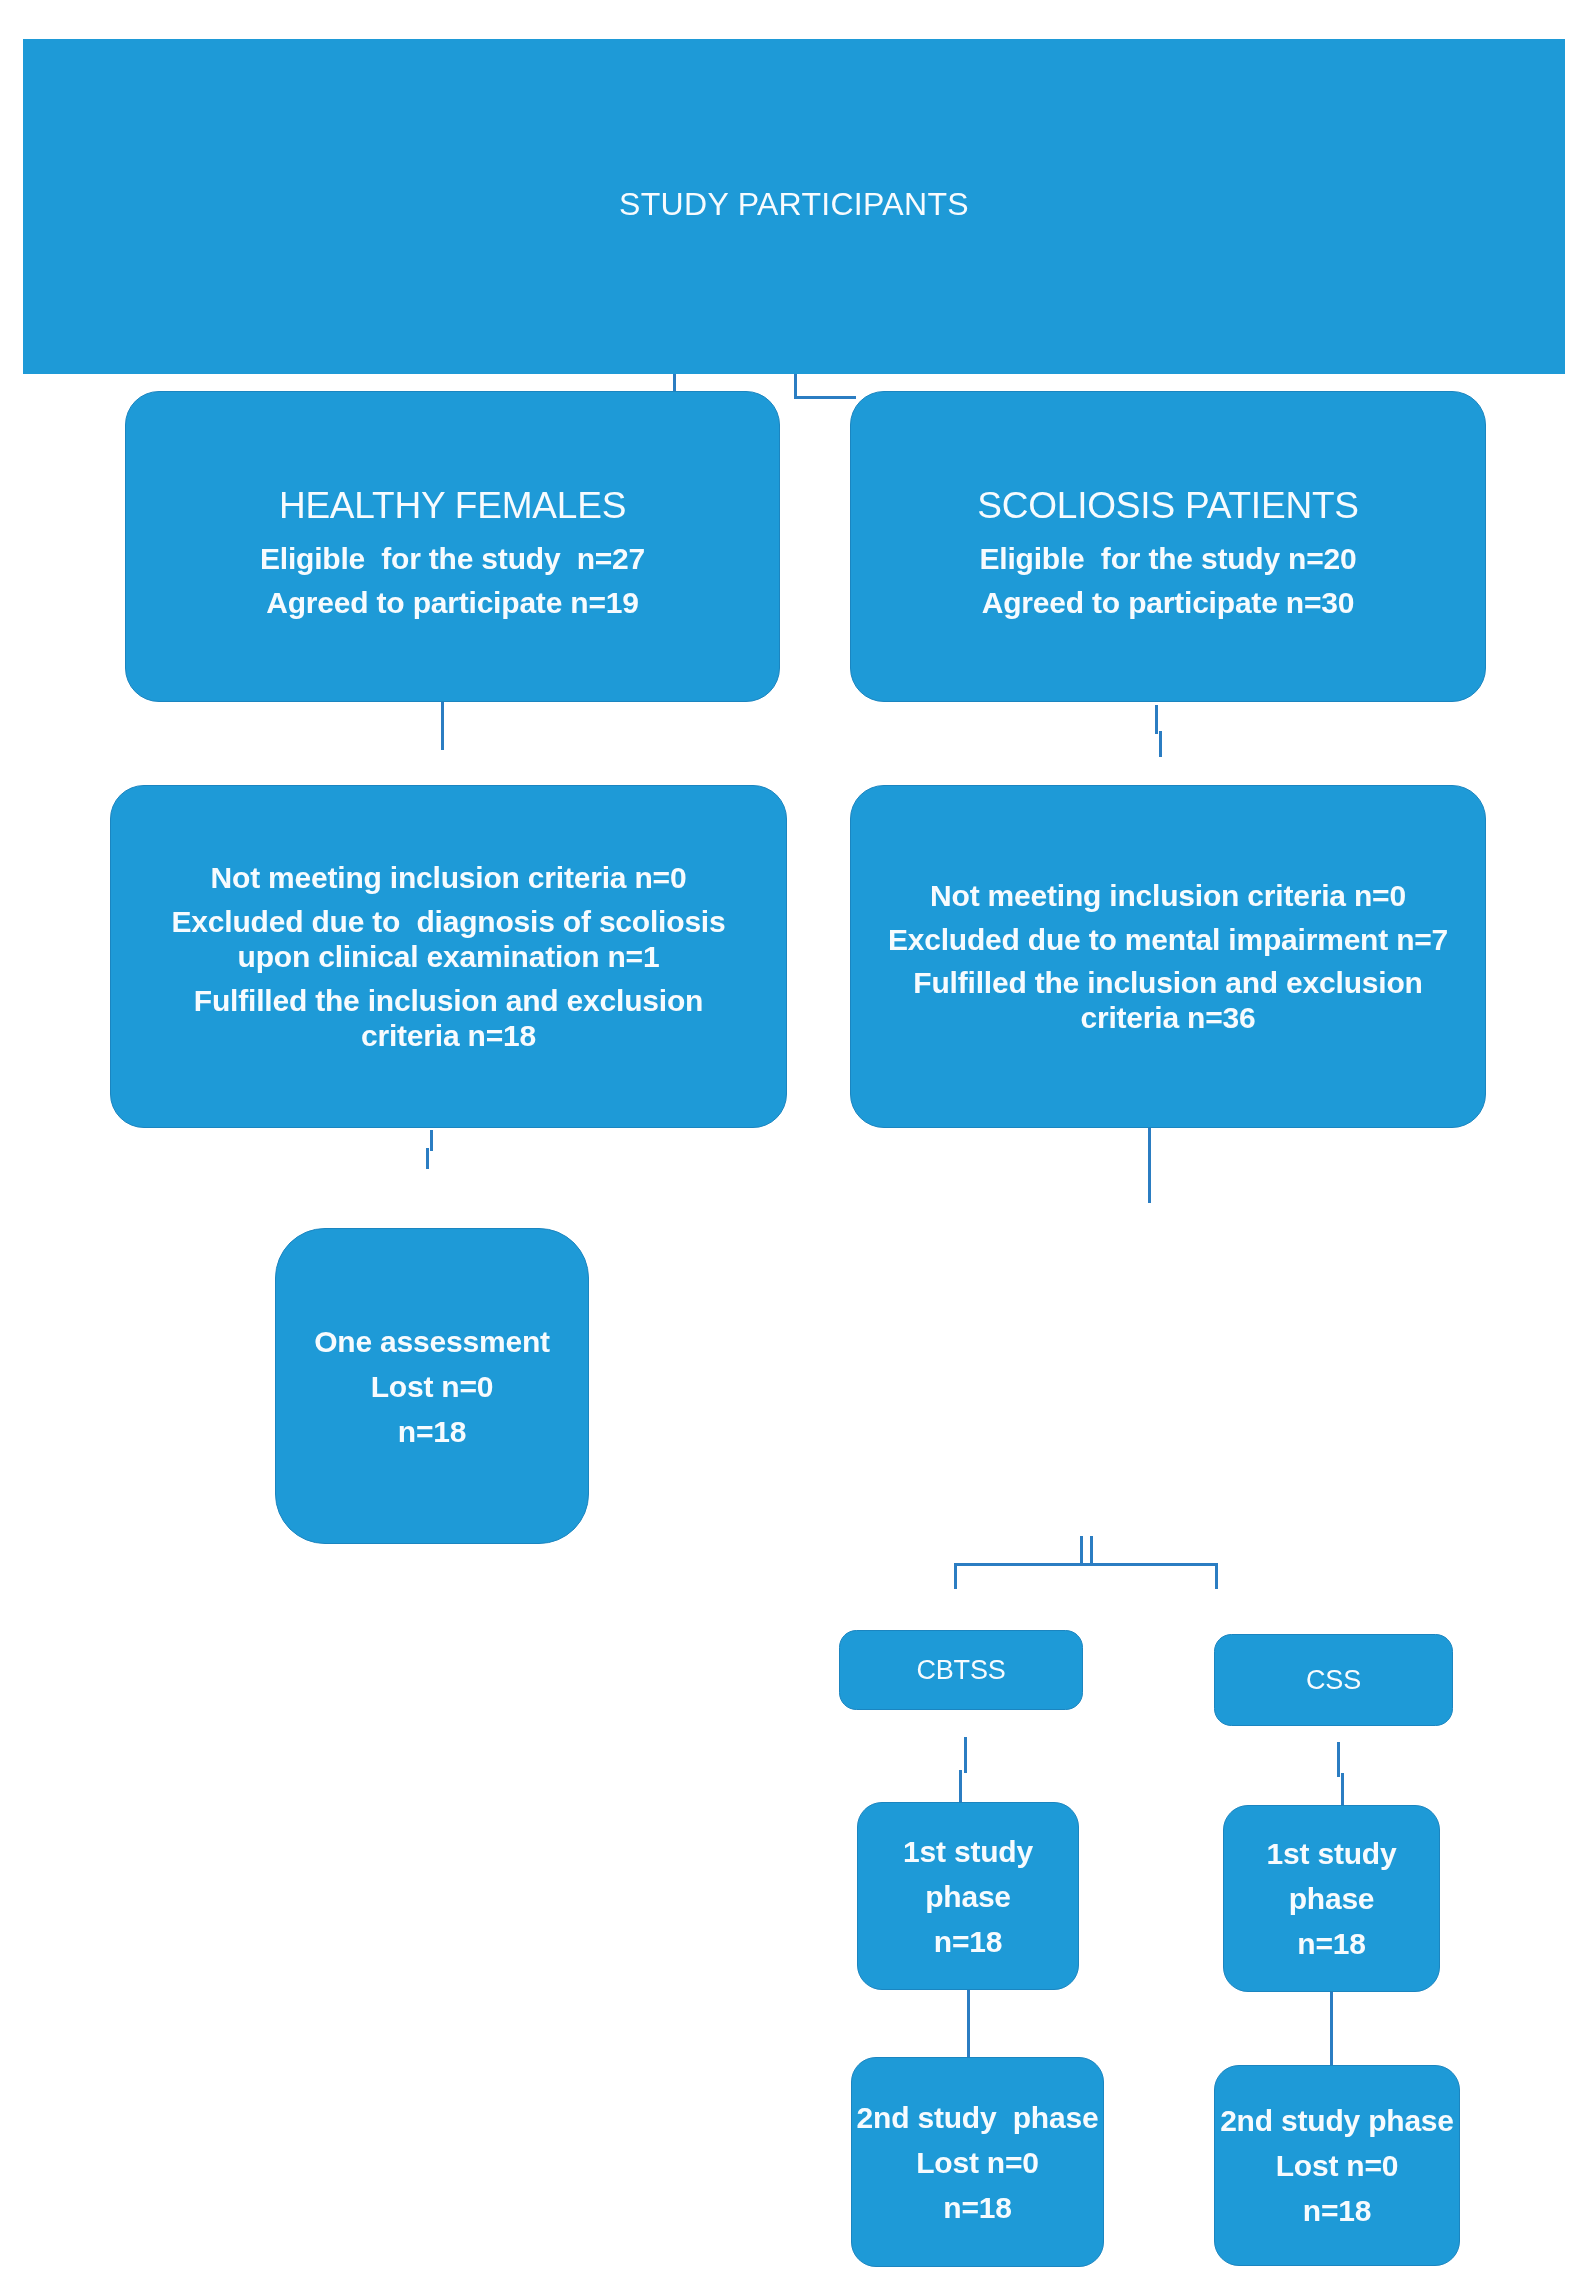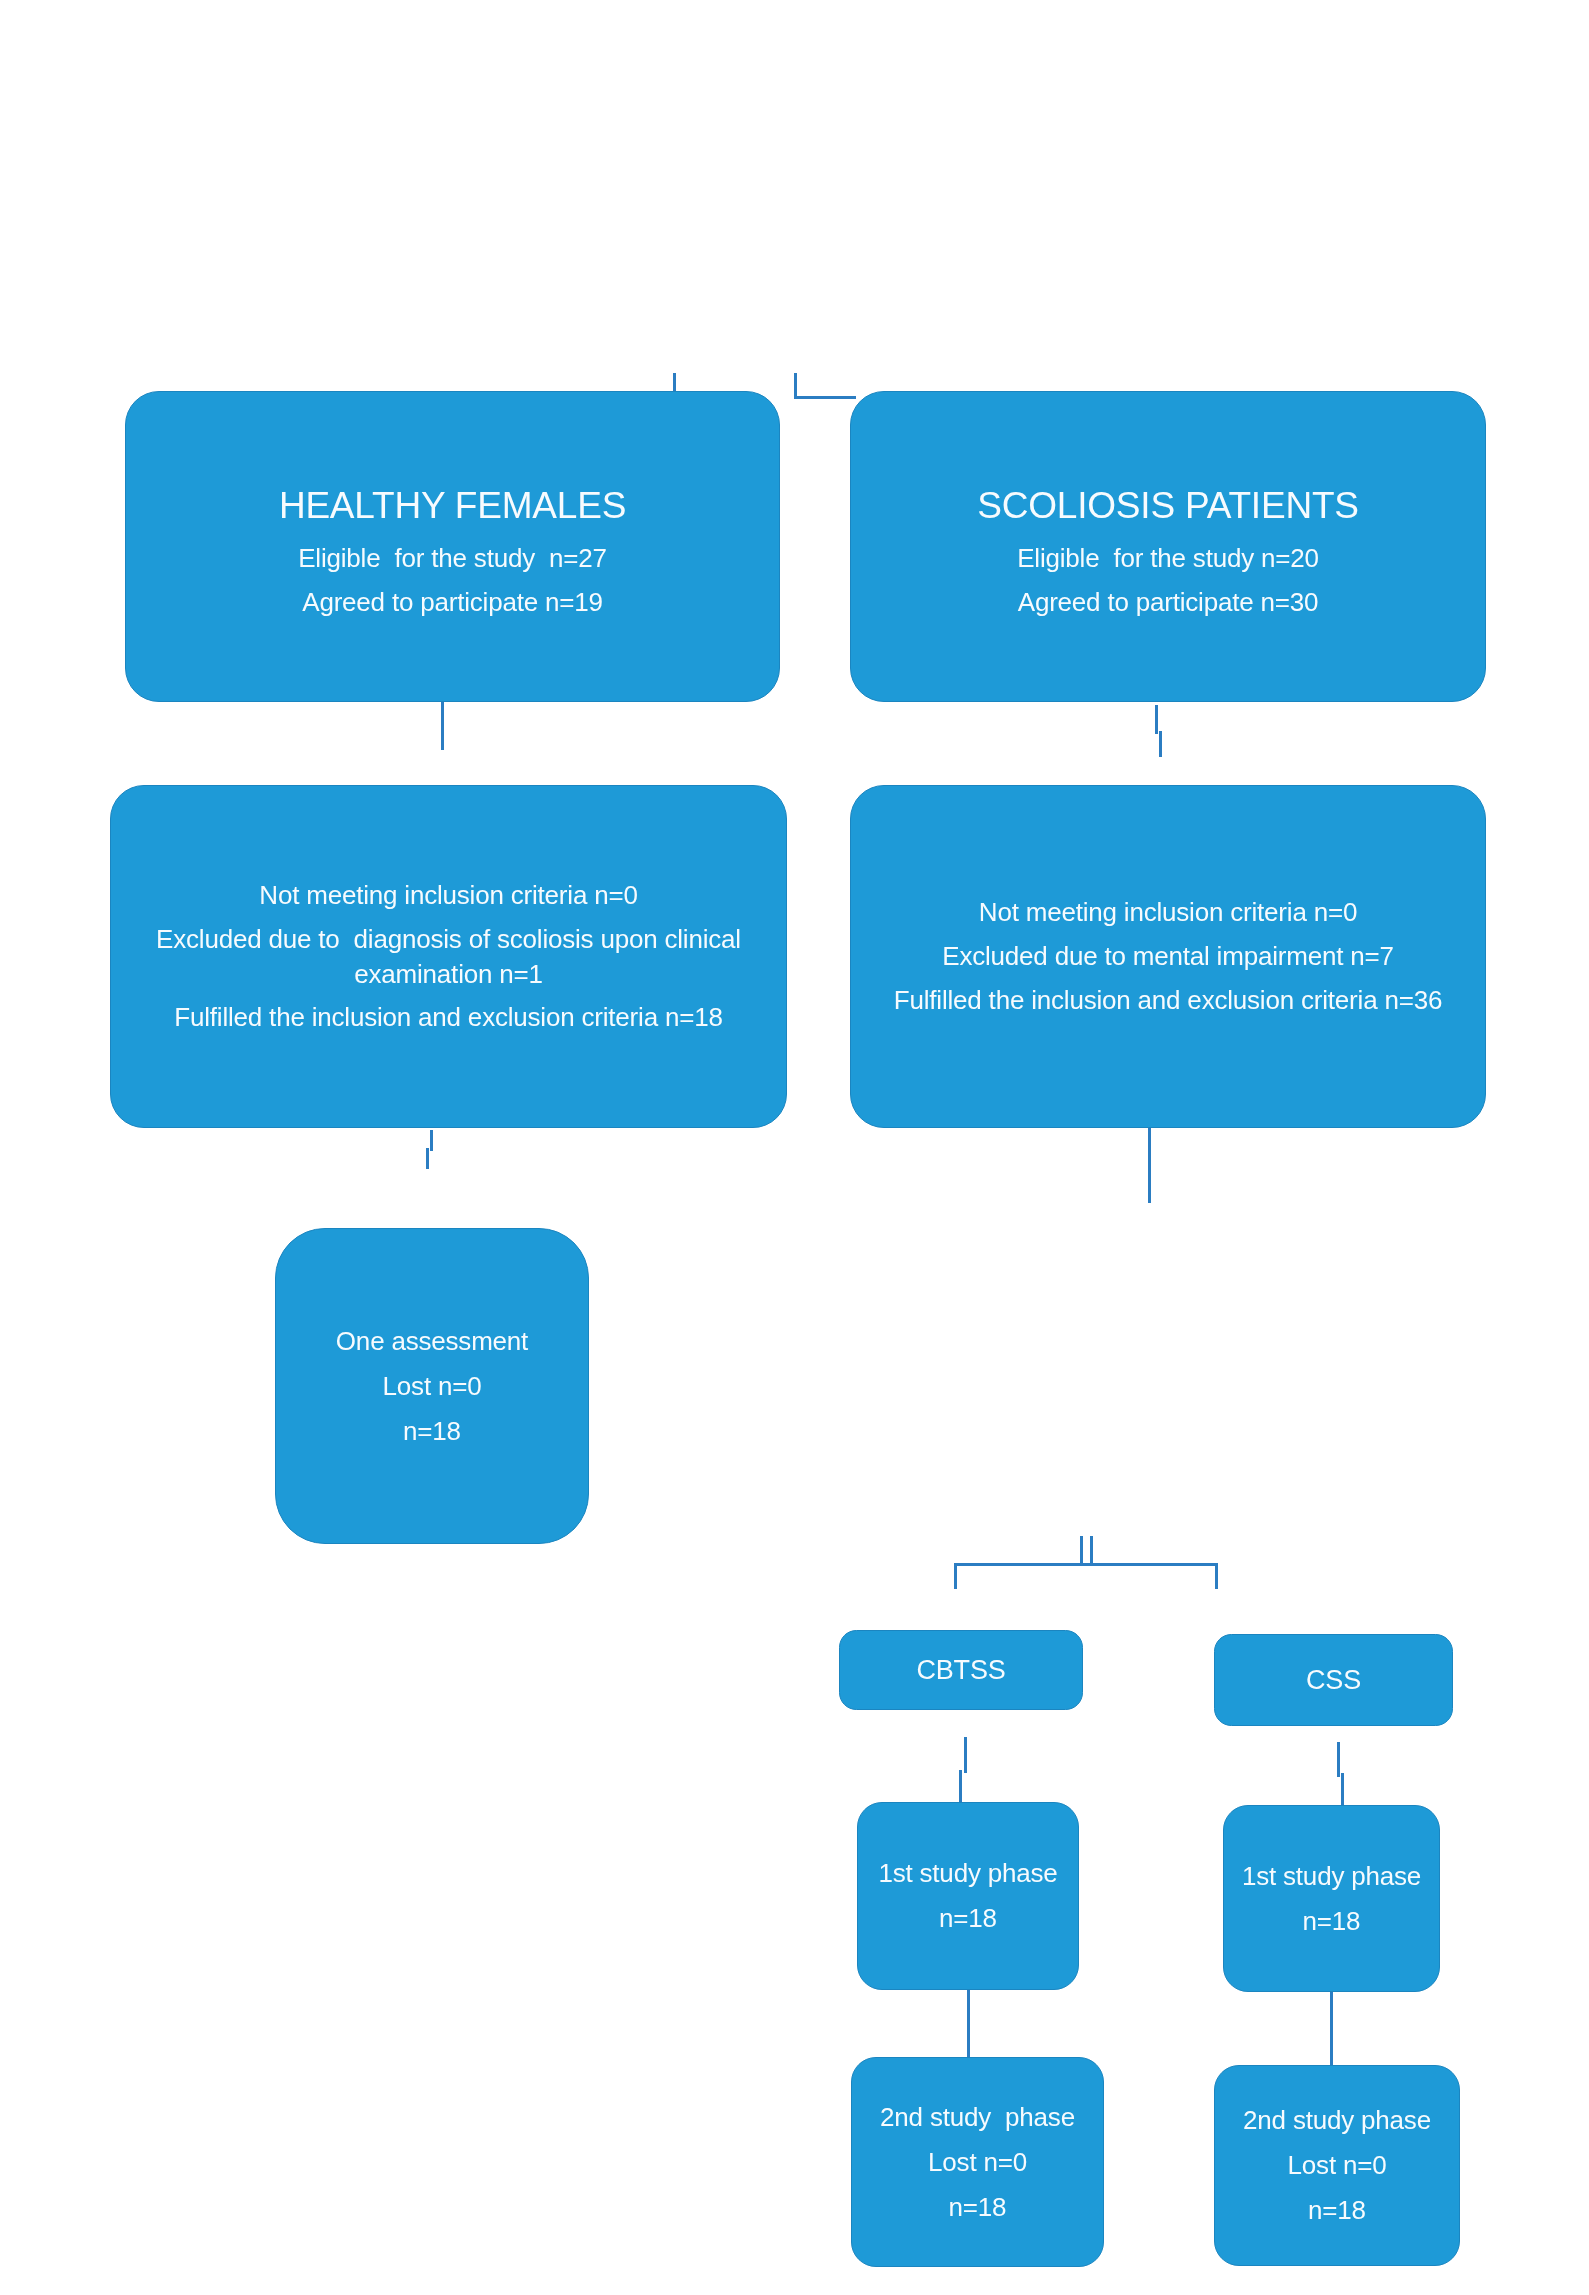--- a/index.html
+++ b/index.html
@@ -39,23 +39,24 @@
   }
   .round{border-radius:34px;}
   .round-lg{border-radius:50px;}
   .round-sm{border-radius:17.4px;}
   .box-heading{
     font-size:37px;
     line-height:37px;
     white-space:pre-wrap;
   }
   .box-line{
-    font-size:26px;
+    font-size:30px;
     line-height:35px;
     white-space:pre-wrap;
+    font-weight:bold;
   }
   .vcenter{
     display:flex;flex-direction:column;
     justify-content:center;align-items:center;
   }
   .gap14 > .box-line{margin:4.4px 0;}
   .lines72 .box-line{line-height:45px;}
   .connector{
     position:absolute;
     background:var(--connector);
@@ -89,20 +90,23 @@
 
   <div class="connector" style="left:964px;top:1737px;width:3.1px;height:36px;"></div>
   <div class="connector" style="left:959px;top:1770px;width:3.1px;height:37px;"></div>
 
   <div class="connector" style="left:1337px;top:1742px;width:3.1px;height:35px;"></div>
   <div class="connector" style="left:1341px;top:1773px;width:3.1px;height:34px;"></div>
 
   <div class="connector" style="left:967px;top:1990px;width:3.1px;height:67px;"></div>
   <div class="connector" style="left:1330px;top:1992px;width:3.1px;height:73px;"></div>
 
+  <div class="box banner" style="left:23px;top:39px;width:1542px;height:335px;">
+    <div class="banner-title" style="padding-top:147px;">STUDY PARTICIPANTS</div>
+  </div>
 
   <div class="box round" style="left:125px;top:391px;width:655px;height:311px;padding-top:95px;">
     <div class="box-heading">HEALTHY FEMALES</div>
     <div class="box-line" style="margin-top:17.4px;">Eligible  for the study  n=27</div>
     <div class="box-line" style="margin-top:8.7px;">Agreed to participate n=19</div>
   </div>
 
   <div class="box round" style="left:850px;top:391px;width:636px;height:311px;padding-top:95px;">
     <div class="box-heading">SCOLIOSIS PATIENTS</div>
     <div class="box-line" style="margin-top:17.4px;">Eligible  for the study n=20</div>

